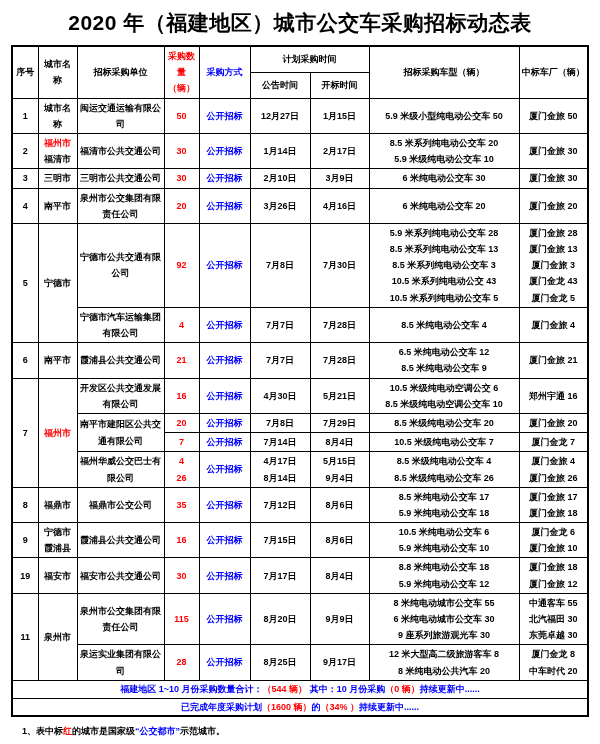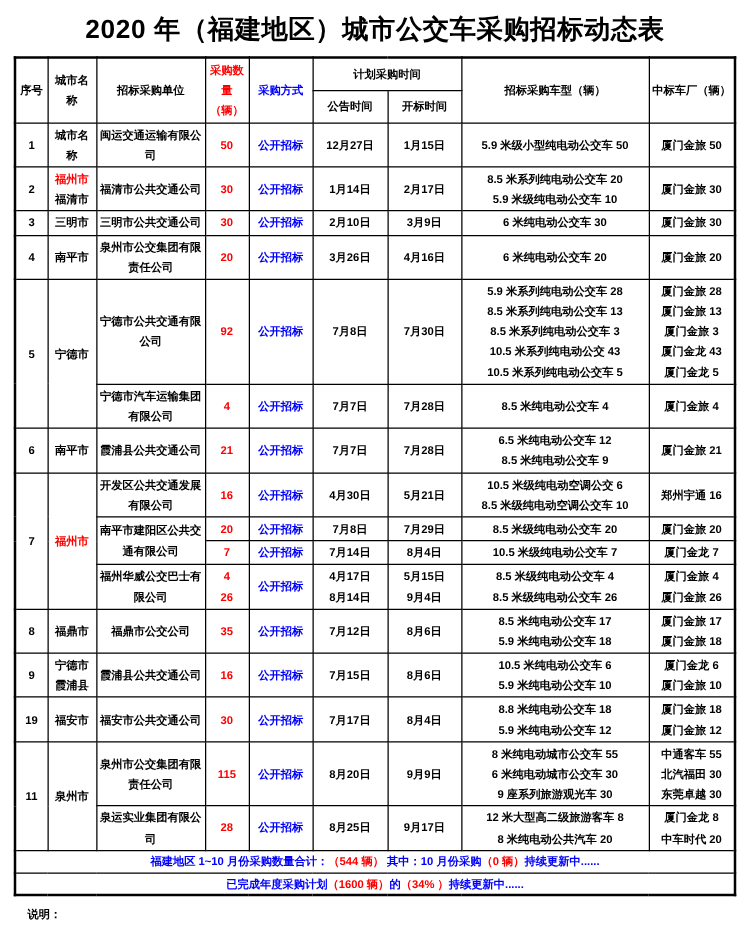--- a/index.html
+++ b/index.html
@@ -262,17 +262,16 @@
     <tr class="summary">
       <td colspan="9"><span class="blue">福建地区 1~10 月份采购数量合计：</span><span class="red">（544 辆）</span><span class="blue"> 其中：10 月份采购</span><span class="red">（0 辆）</span><span class="blue">持续更新中......</span></td>
     </tr>
     <tr class="summary">
       <td colspan="9"><span class="blue">已完成年度采购计划</span><span class="red">（1600 辆）</span><span class="blue">的</span><span class="red">（34% ）</span><span class="blue">持续更新中......</span></td>
     </tr>
     </tbody>
   </table>
 
   <div class="notes">
-    <div>说明：</div>
     <div><span>1、表中标</span><span class="red">红</span><span>的城市是国家级</span><span class="blue">“公交都市”</span><span>示范城市。</span></div>
 
   </div>
 </div>
 
 </body></html>

